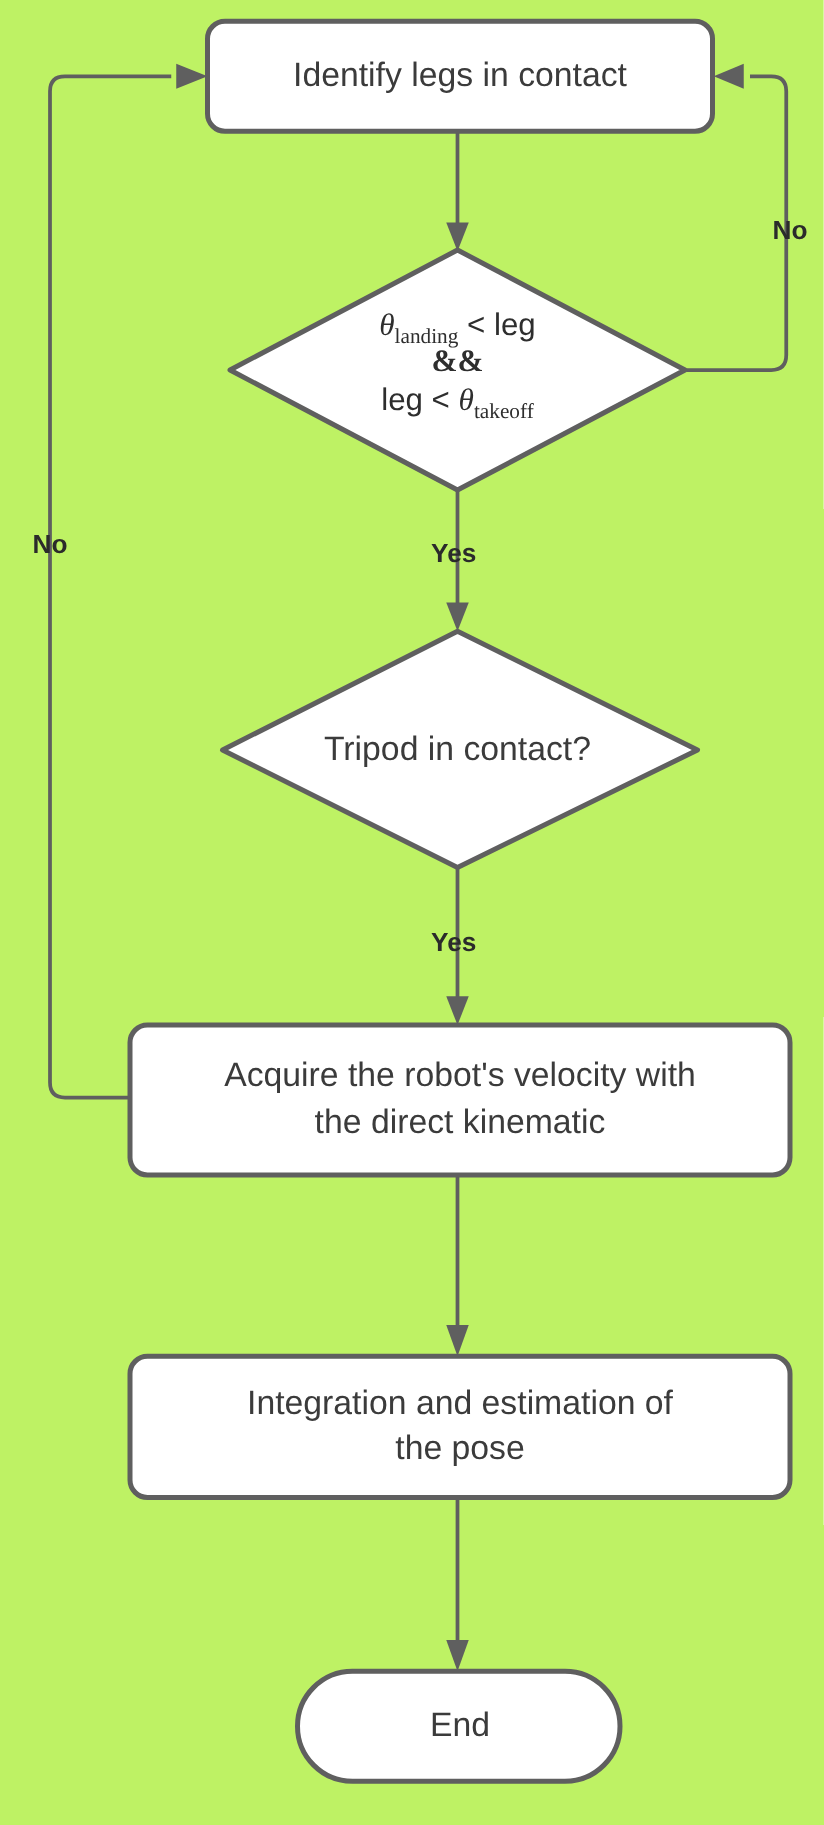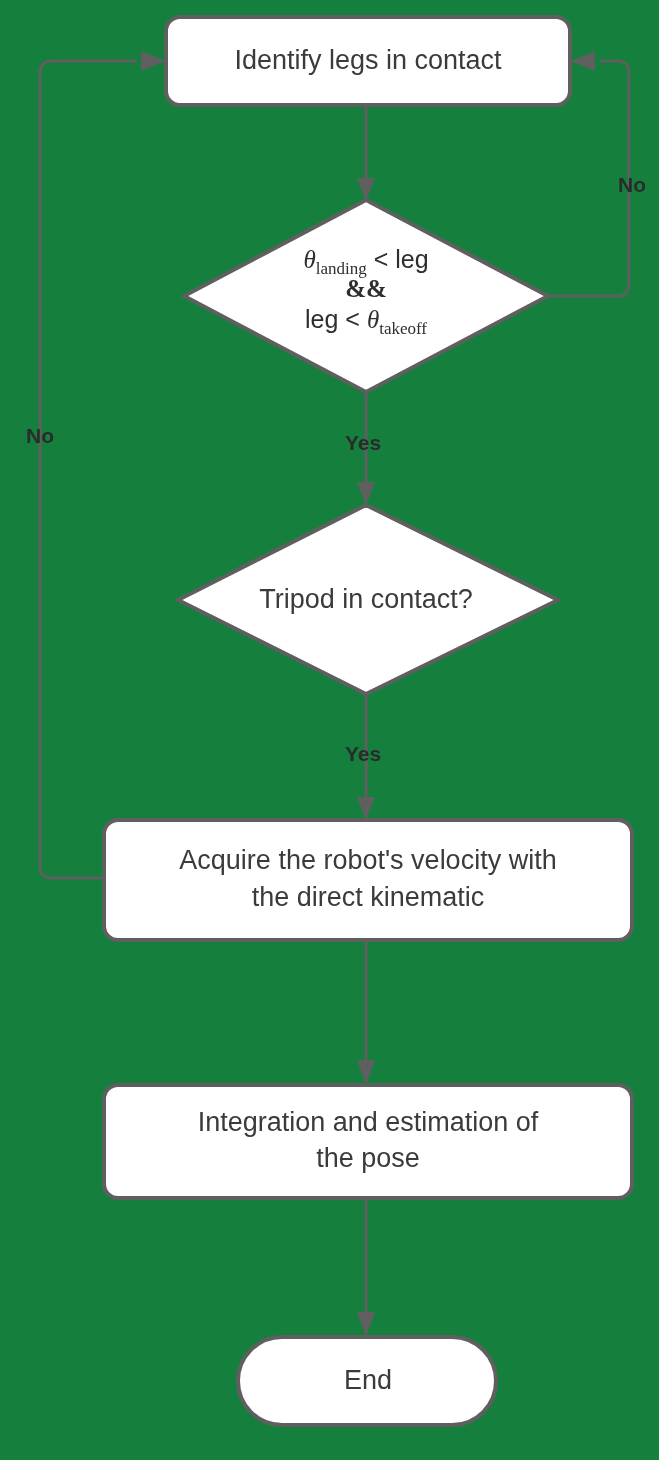--- a/index.html
+++ b/index.html
@@ -10,21 +10,21 @@
   body {
     width: 659px;
     height: 1460px;
     overflow: hidden;
     font-family: "Liberation Sans", sans-serif;
   }
   #flowchart-root {
     position: relative;
     width: 659px;
     height: 1460px;
-    background: #15803d;
+    background: #bef264;
   }
   svg#flow-svg {
     display: block;
     width: 659px;
     height: 1460px;
   }
   .node-shape {
     fill: #ffffff;
     stroke: #5f5f5f;
     stroke-width: 4;

